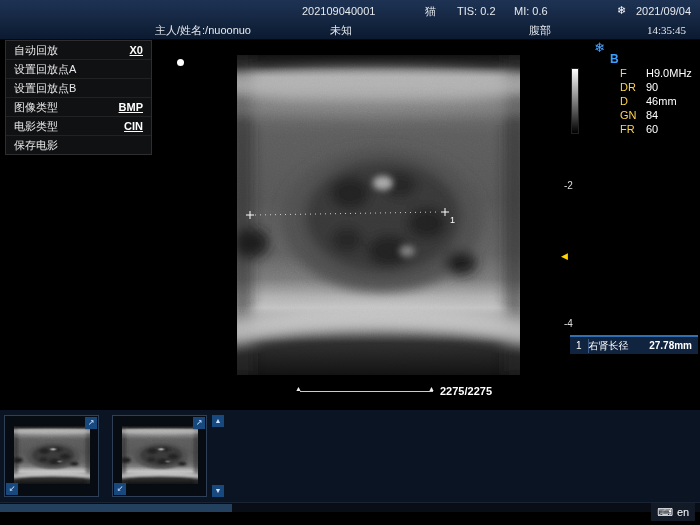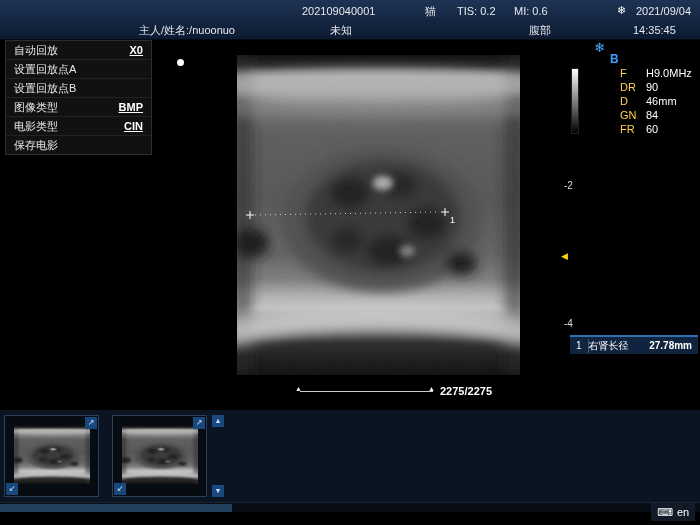--- a/index.html
+++ b/index.html
@@ -83,25 +83,25 @@
 <div class="screen">
 
   <header class="topbar">
     <span class="abs" style="left:302px; top:4px;">202109040001</span>
     <span class="abs" style="left:425px; top:4px;">猫</span>
     <span class="abs" style="left:457px; top:4px;">TIS: 0.2</span>
     <span class="abs" style="left:514px; top:4px;">MI: 0.6</span>
     <span class="abs freeze-top" style="left:617px; top:3px;">❄</span>
     <span class="abs" style="left:636px; top:4px;">2021/09/04</span>
 
-    <span class="abs" style="left:139px; top:23px;text-align:center;">主人/姓名:/nuoonuo</span>
+    <span class="abs" style="left:155px; top:23px;text-align:center;">主人/姓名:/nuoonuo</span>
     <span class="abs" style="left:330px; top:23px;">未知</span>
     <span class="abs" style="left:461px; top:23px;margin-top:40px;">7L4C</span>
     <span class="abs" style="left:529px; top:23px;">腹部</span>
-    <span class="abs" style="left:633px; top:23px;">14:35:45</span>
+    <span class="abs" style="left:647px; top:23px;font-family:Liberation Serif, serif;">14:35:45</span>
   </header>
 
   <div class="menu">
     <div class="menu-item">
       <span>自动回放</span>
       <span class="val">X0</span>
     </div>
     <div class="menu-item">
       <span>设置回放点A</span>
       <span class="val"></span>

